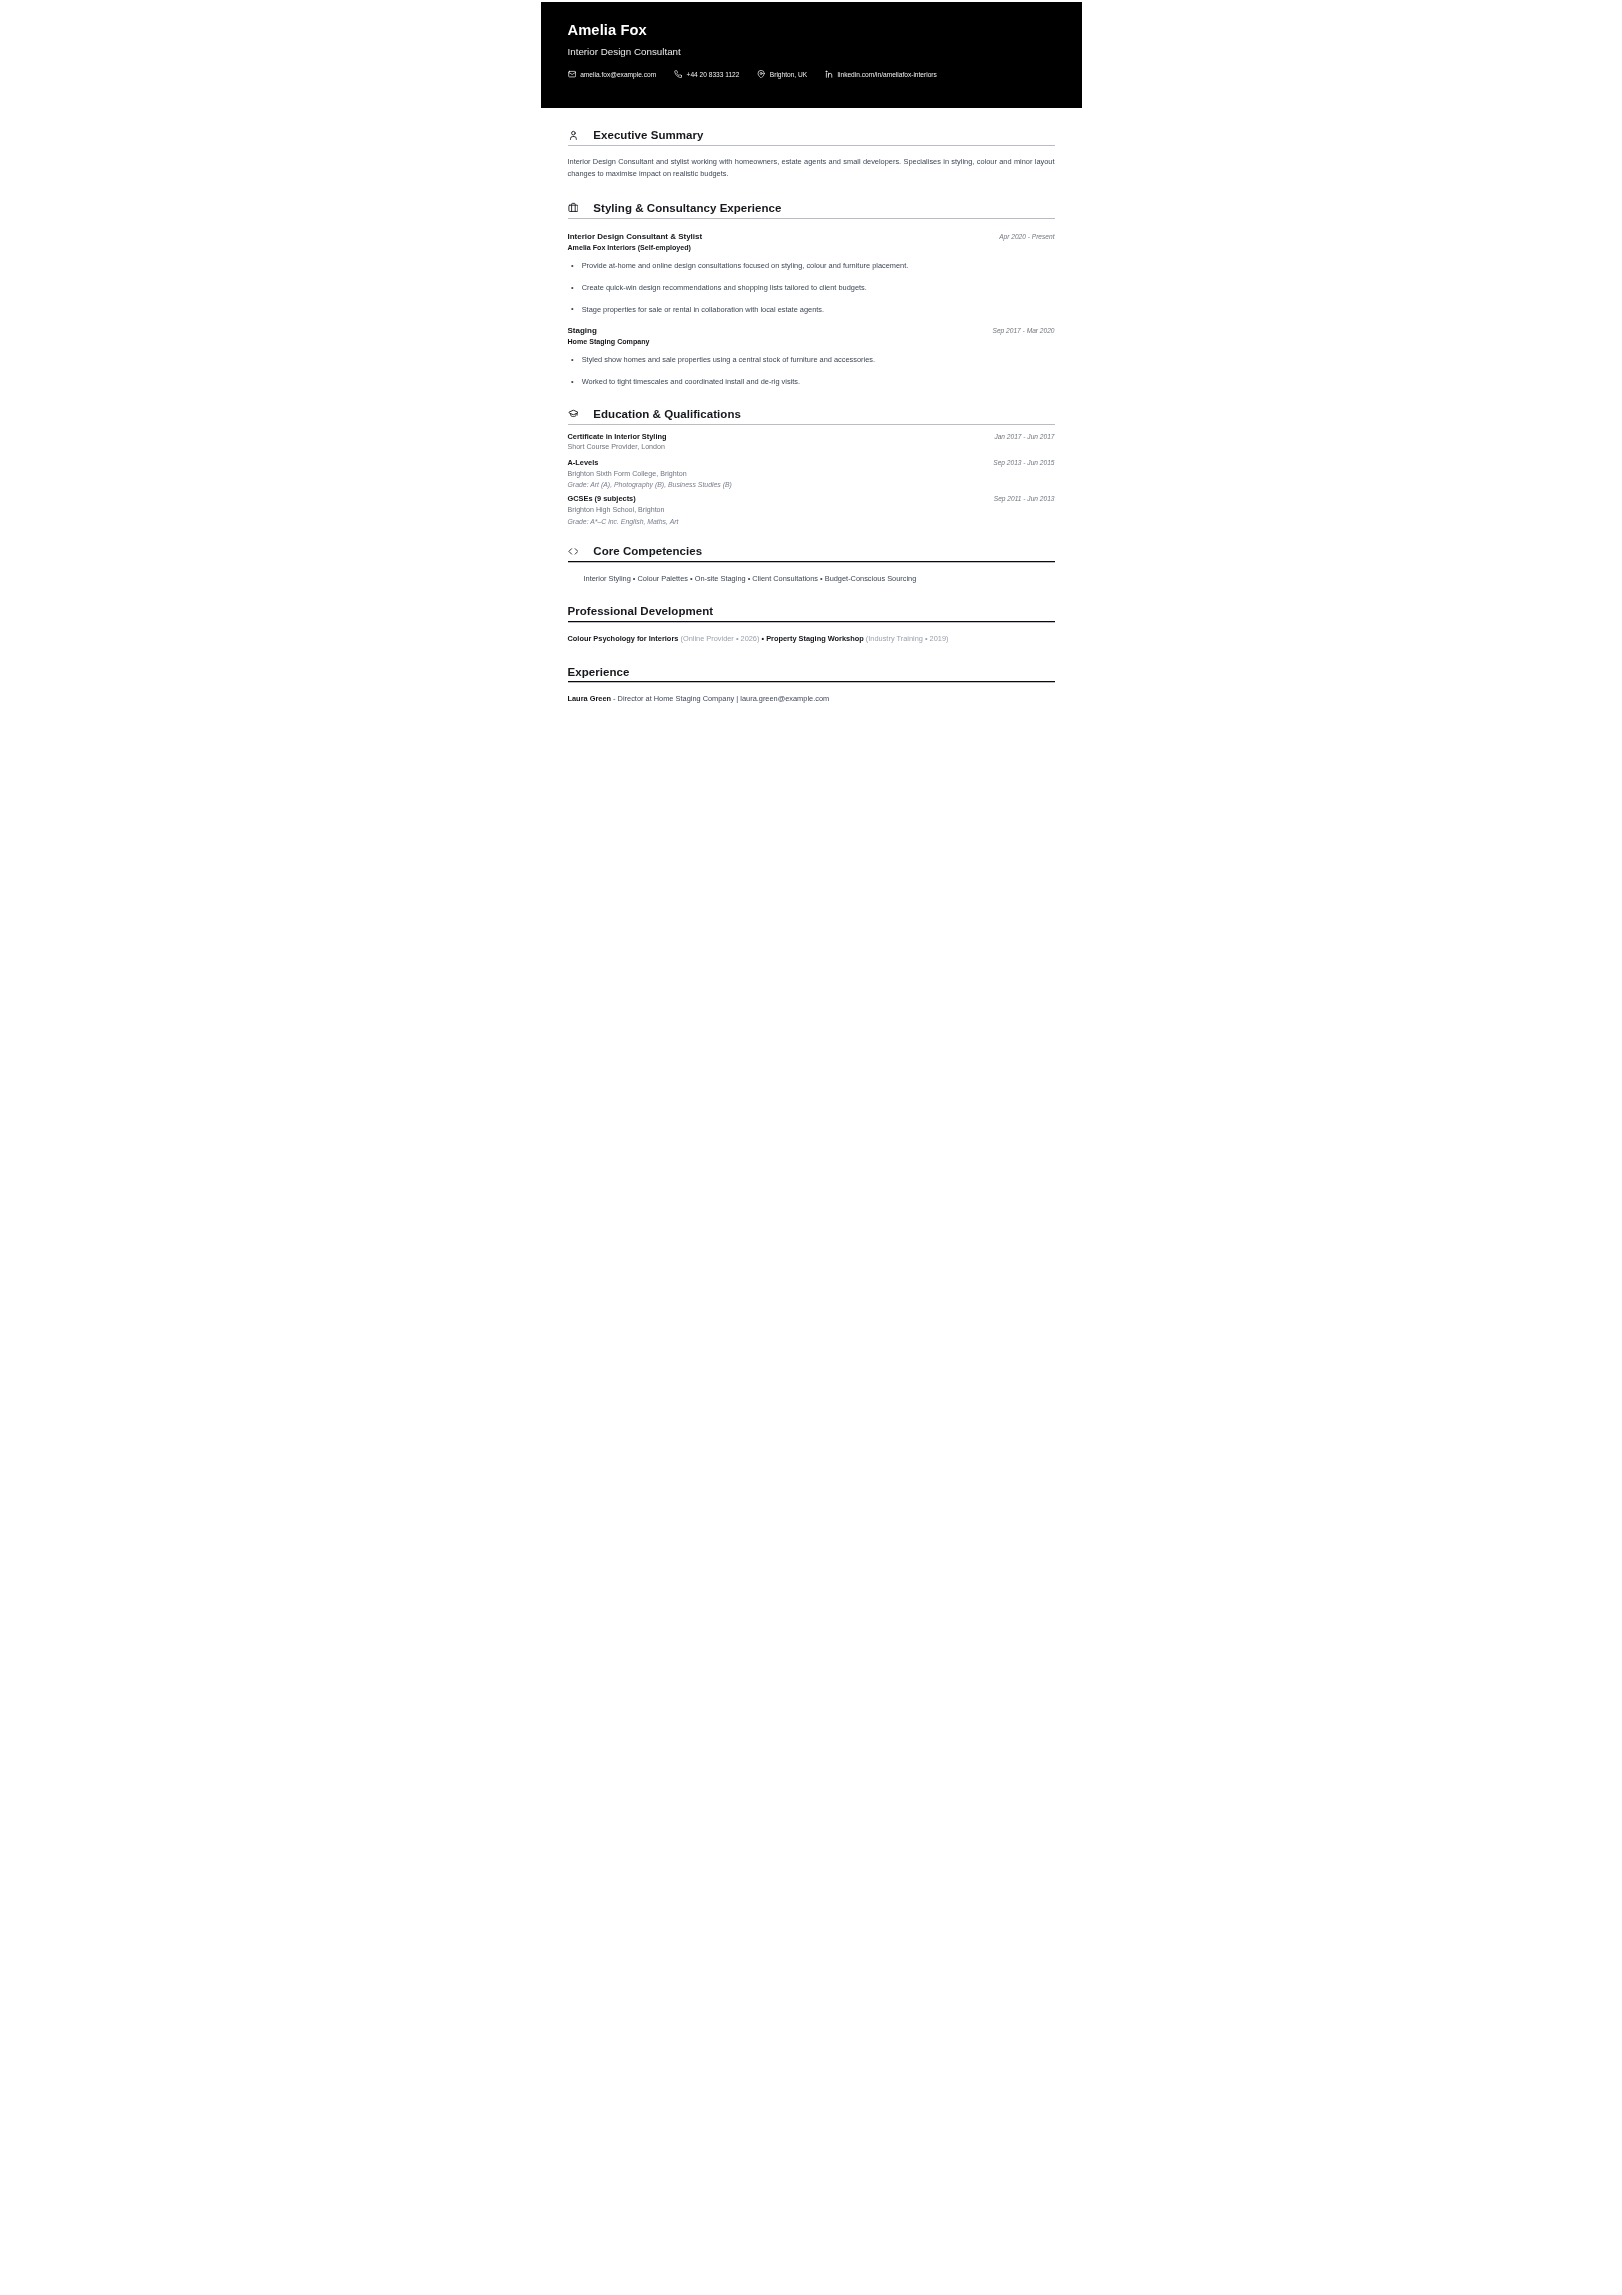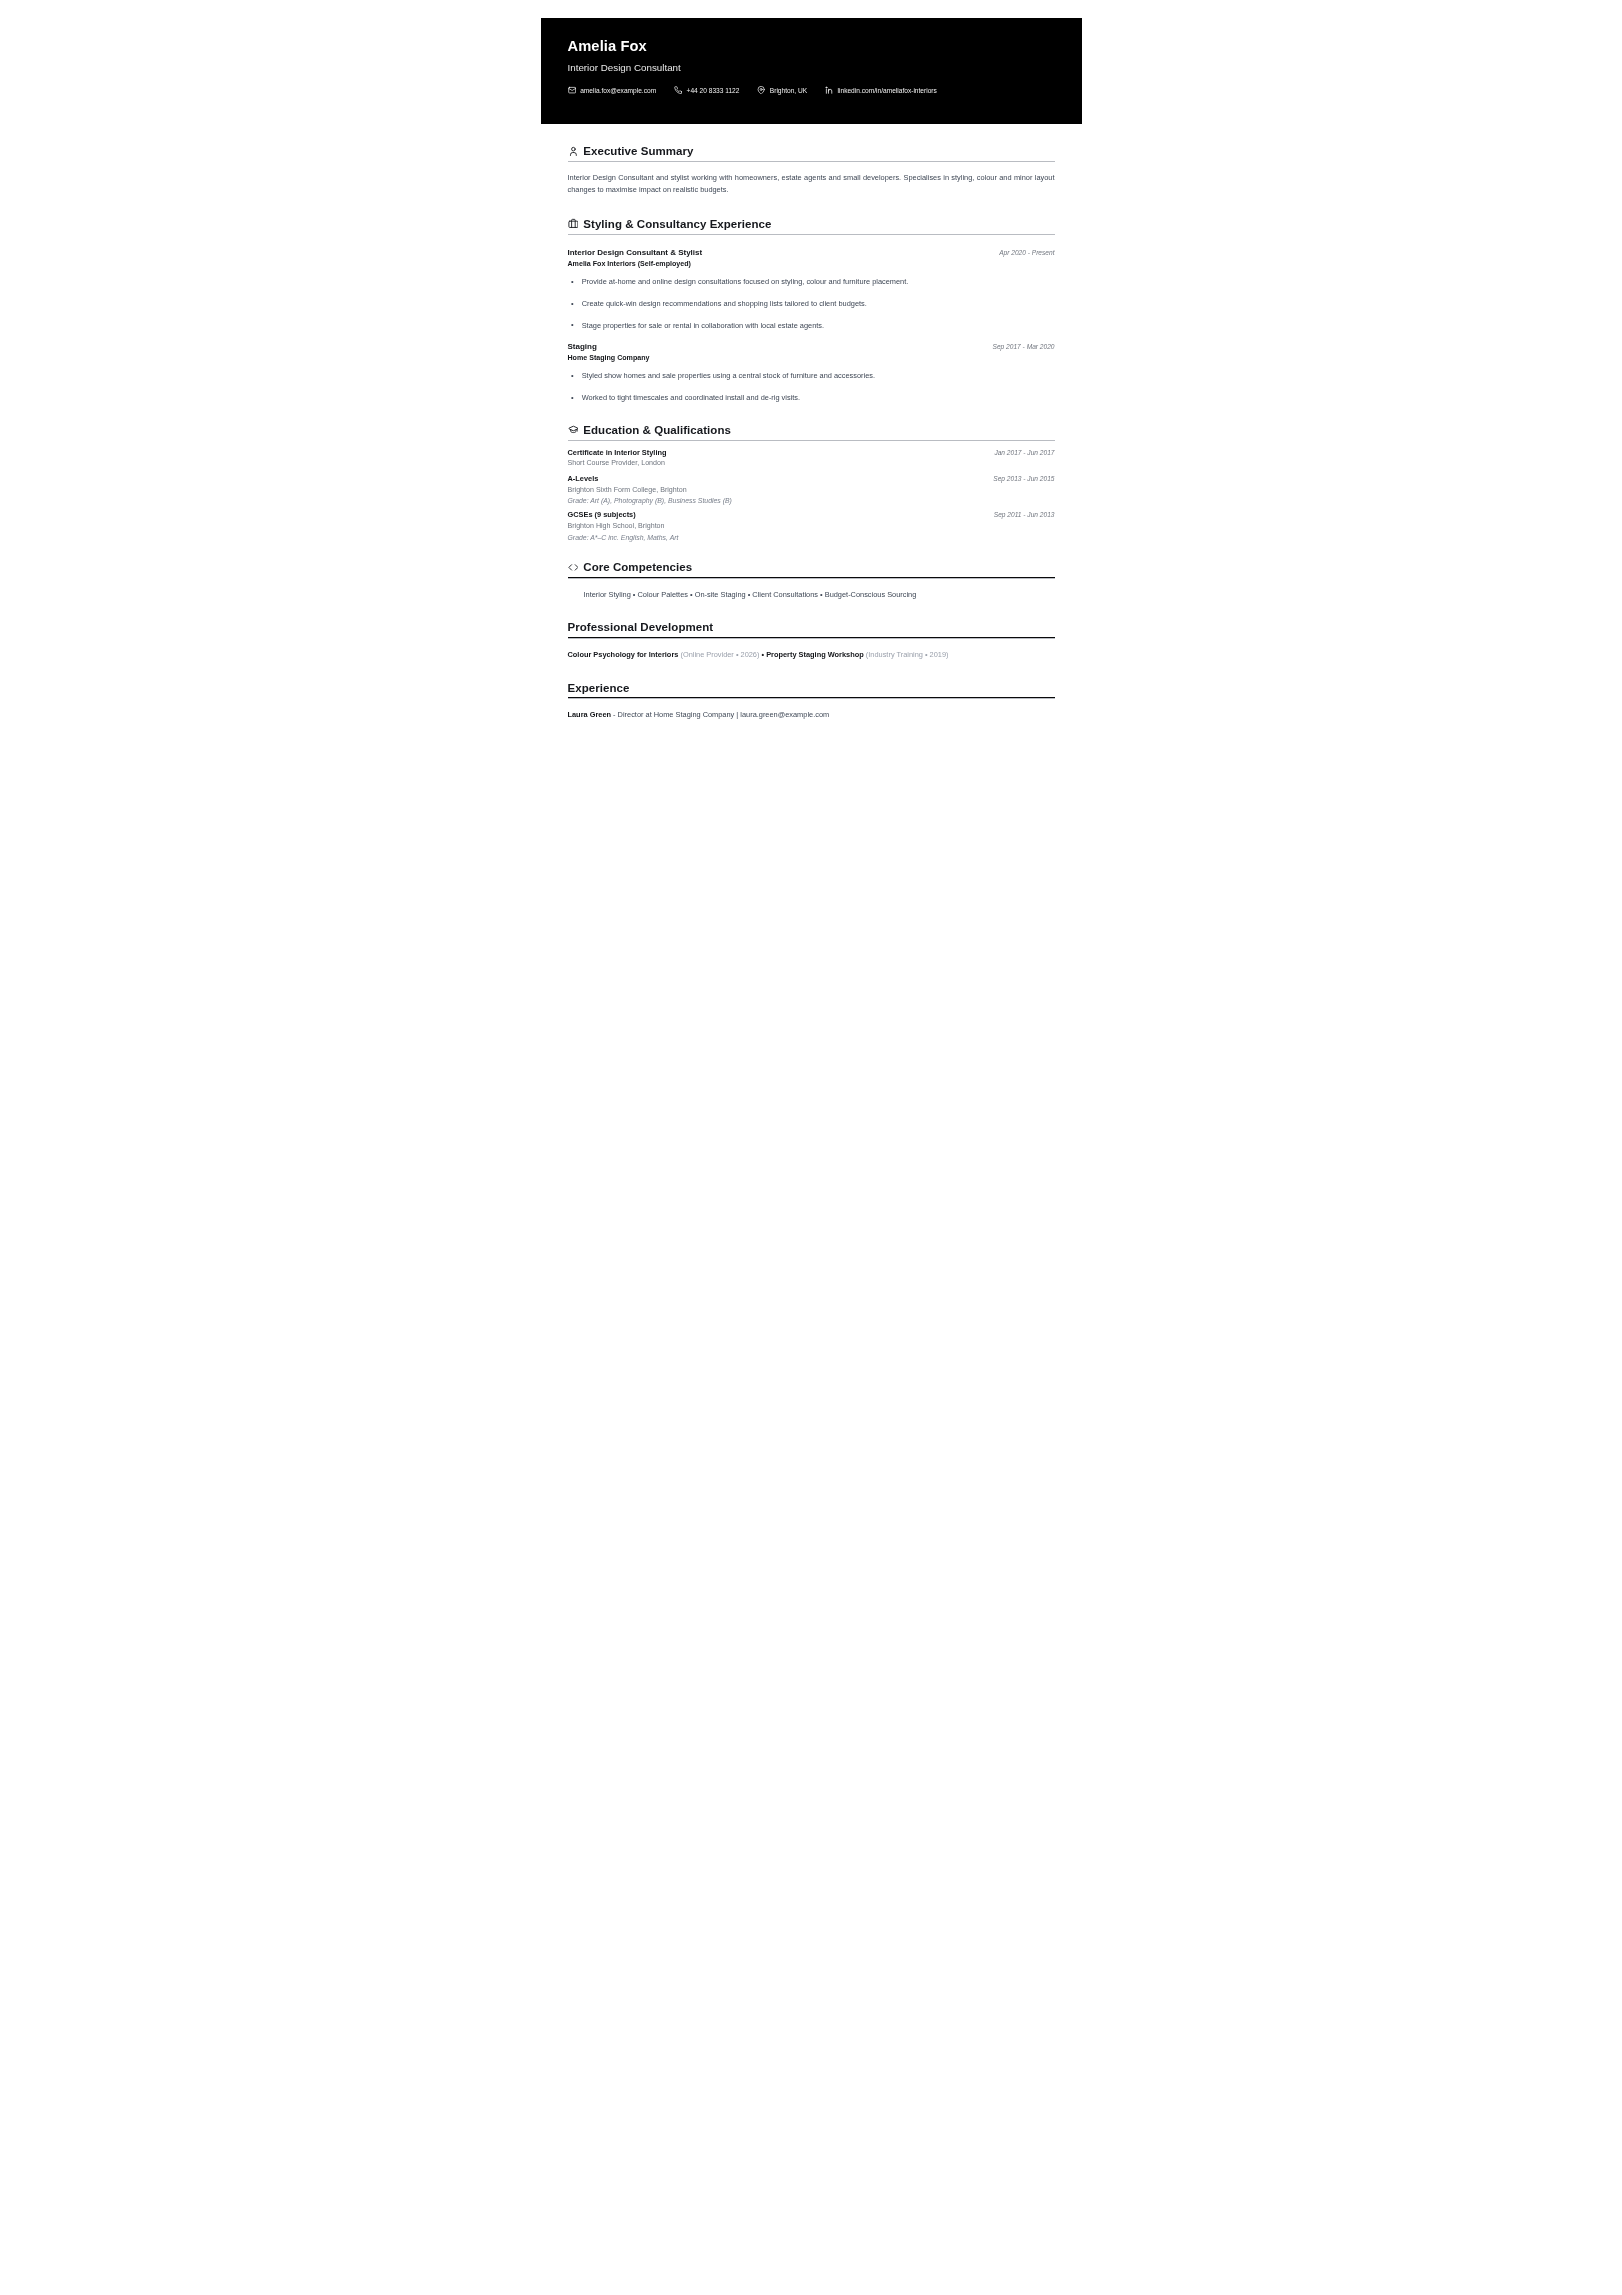--- a/index.html
+++ b/index.html
@@ -2,21 +2,21 @@
 <html style="font-size:7.8px"><head>
 <meta charset="utf-8">
 <style>
   * { box-sizing: border-box; }
   html, body { margin: 0; padding: 0; background: #ffffff; }
   body { font-family: "Liberation Sans", "DejaVu Sans", sans-serif; }
 
   .page {
     width: 541px;
     min-height: 765px;
-    margin: 18px auto;
+    margin: 2px auto;
     background: #ffffff;
     position: relative;
   }
 
   
   .header {
     background: #000000;
     color: #ffffff;
     padding: 19.6px 27px 30px 27px;
   }
@@ -40,21 +40,21 @@
     margin-top: 13.2px;
     font-size: 6.6px;
     color: #f3f3f3;
   }
   .contact-item { display: flex; align-items: center; gap: 4.4px; white-space: nowrap; }
   .contact-item svg { display: block; }
 
   
   .content { padding: 0 27px 19.6px 27px; }
   .section { margin-top: 20.6px; }
-  .sec-head { display: flex; align-items: center; gap: 5px; }
+  .sec-head { display: flex; align-items: center; gap: 15px; }
   .sec-head svg { display: block; flex: 0 0 auto; }
   .sec-head h2 {
     margin: 0;
     font-size: 11.5px;
     font-weight: 700;
     color: #16181d;
     letter-spacing: 0.05px;
   }
   .sec-rule {
     margin-top: 3.9px;

